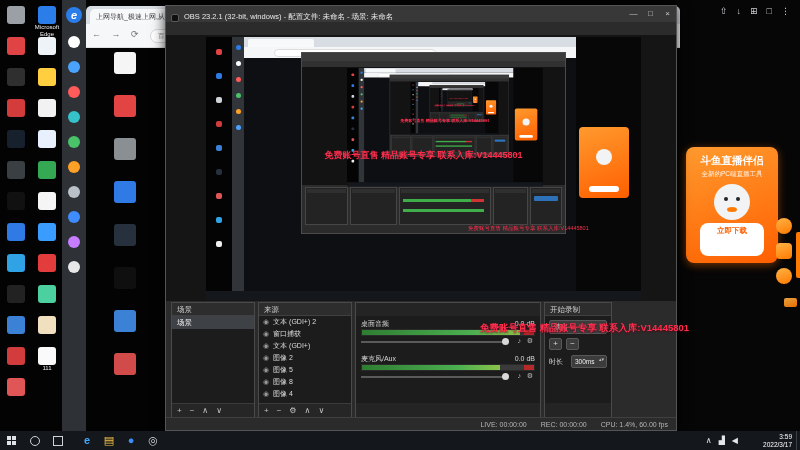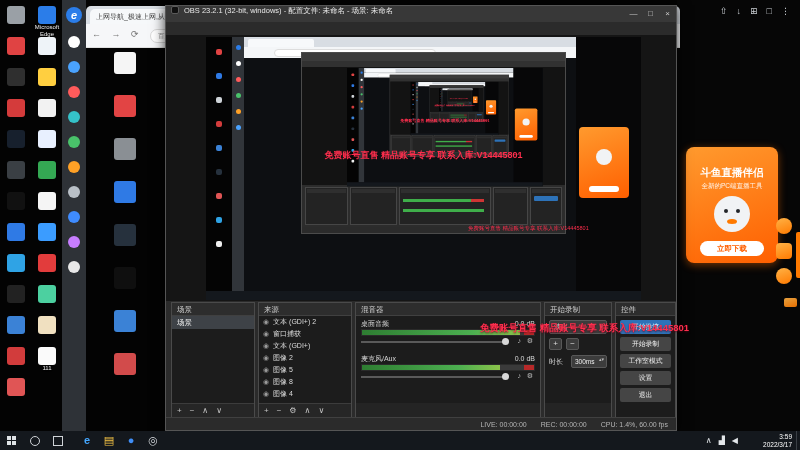--- a/index.html
+++ b/index.html
@@ -32,21 +32,21 @@
     font-size:7px;color:#444;line-height:15px;padding:0 6px;white-space:nowrap;overflow:hidden;}
   .b-newtab{position:absolute;left:158px;top:4px;font-size:10px;color:#555;}
   .b-toolbar{position:absolute;left:0;right:0;top:18px;height:24px;background:#f6f7f9;border-bottom:1px solid #dfdfdf;}
   .b-nav{position:absolute;left:6px;top:5px;font-size:9px;color:#777;letter-spacing:4px;}
   .b-address{position:absolute;left:64px;top:5px;width:300px;height:14px;background:#fff;border:1px solid #d8d8d8;
     border-radius:7px;font-size:6.5px;color:#999;line-height:12px;padding:0 7px;}
 
   
   .obs-window{position:absolute;left:165px;top:5px;width:512px;height:426px;z-index:2;background:#2b2b2b;
     border:1px solid #555;box-shadow:0 0 12px rgba(0,0,0,.8);}
-  .obs-titlebar{position:absolute;left:0;right:0;top:0;height:16px;background:#383838;display:flex;align-items:flex-start;}
+  .obs-titlebar{position:absolute;left:0;right:0;top:0;height:16px;background:#383838;display:flex;align-items:flex-end;}
   .obs-logo{width:8px;height:8px;margin:0 5px;background:#101010;border-radius:2px;border:1px solid #5a5a5a;}
   .obs-title{flex:1;font-size:7.5px;color:#e8e8e8;white-space:nowrap;overflow:hidden;}
   .obs-winbtn{width:17px;text-align:center;font-size:8px;color:#ccc;line-height:16px;}
   .obs-menubar{position:absolute;left:0;right:0;top:16px;height:13px;background:#323232;border-bottom:1px solid #262626;
     display:flex;gap:10px;align-items:center;padding-left:7px;}
   .menu-item{font-size:7.5px;color:#e0e0e0;white-space:nowrap;}
   .obs-preview{position:absolute;left:0;right:0;top:29px;height:266px;background:#151515;overflow:hidden;}
   .preview-content{position:absolute;left:40px;top:2px;width:435px;height:263px;}
 
   
@@ -104,28 +104,28 @@
   .obs-statusbar{position:absolute;left:0;right:0;bottom:0;height:13px;background:#2b2b2b;border-top:1px solid #404040;
     display:flex;justify-content:flex-end;gap:14px;align-items:center;padding-right:8px;}
   .obs-statusbar span{font-size:7px;color:#b5b5b5;white-space:nowrap;}
 
   
   .right-panel{position:absolute;left:677px;right:0;top:0;bottom:19px;background:#060606;}
   .rp-icons{position:absolute;right:10px;top:6px;display:flex;gap:9px;}
   .rp-ic{font-size:9px;color:#c9ced3;}
   .douyu-card{position:absolute;left:9px;top:147px;width:92px;height:116px;border-radius:8px;
     background:linear-gradient(160deg,#ff9a2e,#ff5f00);box-shadow:0 2px 8px rgba(255,110,0,.45);text-align:center;}
-  .douyu-title{font-size:10.5px;font-weight:bold;color:#fff;padding-top:19px;white-space:nowrap;}
+  .douyu-title{font-size:10.5px;font-weight:bold;color:#fff;padding-top:7px;white-space:nowrap;}
   .douyu-sub{font-size:6.5px;color:rgba(255,255,255,.93);margin-top:2px;white-space:nowrap;}
   .douyu-mascot{position:relative;width:36px;height:36px;margin:5px auto 0;border-radius:50%;background:#f1f3f5;}
   .douyu-mascot::before{content:"";position:absolute;left:10px;top:13px;width:4px;height:4px;border-radius:50%;
     background:#23262a;box-shadow:12px 0 0 #23262a;}
   .douyu-mascot::after{content:"";position:absolute;left:13px;bottom:8px;width:10px;height:5px;border-radius:50%;
     background:#ff7a00;}
-  .douyu-btn{position:absolute;left:14px;bottom:7px;width:64px;height:15px;background:#fff;border-radius:8px;
+  .douyu-btn{position:absolute;left:14px;bottom:7px;width:64px;height:33px;background:#fff;border-radius:8px;
     font-size:7.5px;font-weight:bold;color:#ff5f00;line-height:15px;}
   .rp-float{position:absolute;background:linear-gradient(160deg,#ffb347,#ff7a00);}
   .rp-float.c1{right:8px;top:218px;width:16px;height:16px;border-radius:50%;}
   .rp-float.s1{right:8px;top:243px;width:16px;height:16px;border-radius:4px;}
   .rp-float.c2{right:8px;top:268px;width:16px;height:16px;border-radius:50%;}
   .rp-float.tag{right:3px;top:298px;width:13px;height:9px;border-radius:2px;opacity:.9;}
   .rp-edge{position:absolute;right:0;top:232px;width:4px;height:46px;background:#ff7a00;border-radius:2px 0 0 2px;}
 
   
   .watermark-main{position:absolute;left:480px;top:322px;z-index:50;font-size:9.5px;font-weight:bold;
@@ -551,21 +551,20 @@
       <div class="dock-toolbar">
         <span>+</span>
         <span>−</span>
         <span>⚙</span>
         <span>∧</span>
         <span>∨</span>
       </div>
     </div>
 
     <div class="obs-dock dock-mixer">
-      <div class="dock-title">混音器</div>
       <div class="dock-body">
 
       <div class="mx-ch">
             <div class="mx-top">
               <span>桌面音频</span>
               <span>0.0 dB</span>
             </div>
             <div class="mx-meter">
               <div class="mx-fill" style="width: 92%;"></div>
               <div class="mx-red"></div>
@@ -608,31 +607,20 @@
         <div class="tr-dur">
           <span class="tr-dur-label">时长</span>
           <div class="spinbox">
             <span>300ms</span>
             <span class="spin-arrows">▴▾</span>
           </div>
         </div>
       </div>
     </div>
 
-    <div class="obs-dock dock-controls">
-      <div class="dock-title">控件</div>
-      <div class="dock-body">
-
-      <div class="ctl-btn primary">开始推流</div>
-          <div class="ctl-btn">开始录制</div>
-          <div class="ctl-btn">工作室模式</div>
-          <div class="ctl-btn">设置</div>
-          <div class="ctl-btn">退出</div>
-        </div>
-    </div>
 
     <div class="obs-statusbar">
       <span>LIVE: 00:00:00</span>
       <span>REC: 00:00:00</span>
       <span>CPU: 1.4%, 60.00 fps</span>
     </div>
   </div>
 
   <div class="right-panel">
     <div class="rp-icons">

